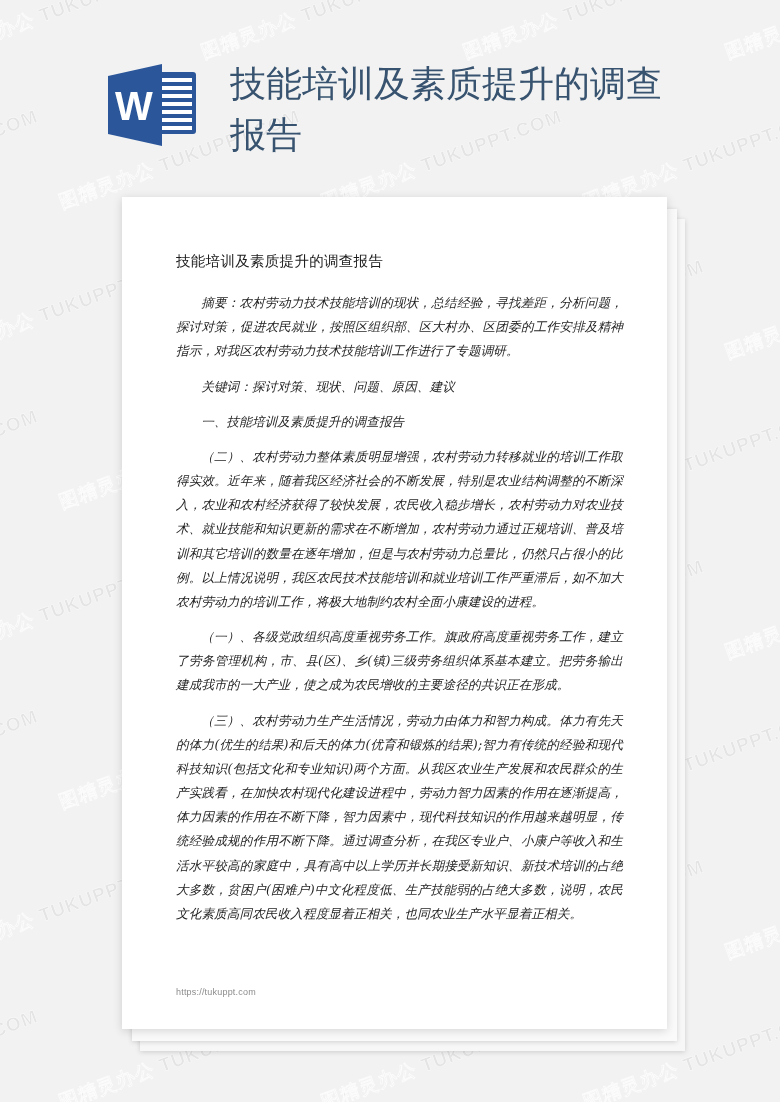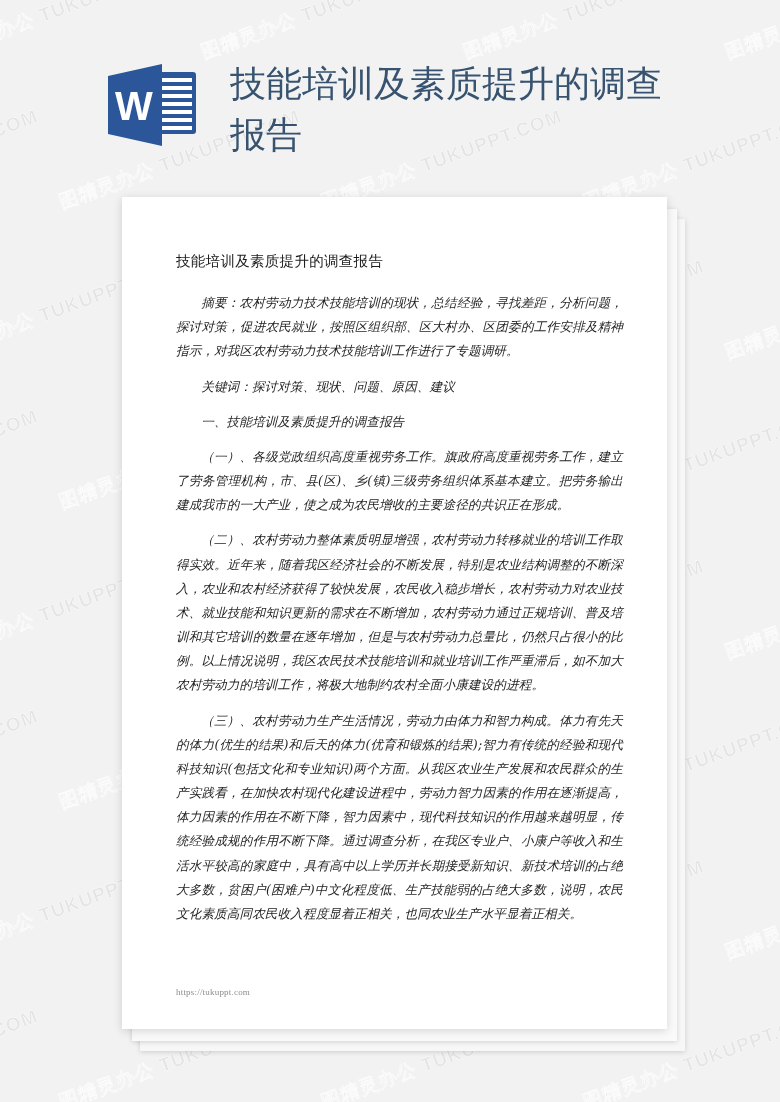--- a/index.html
+++ b/index.html
@@ -123,21 +123,21 @@
     text-indent: 2em;
     margin-bottom: 11px;
     letter-spacing: 0.1px;
     font-style: italic;
   }
 
   #doc-footer-url {
     position: absolute;
     left: 54px;
     bottom: 32px;
-    font-family: Liberation Serif, serif;
+    font-family: Liberation Sans, sans-serif;
     font-size: 9px;
     color: #8c8c8c;
     letter-spacing: 0.2px;
   }
 </style>
 </head>
 <body>
 
 <div id="watermark-layer">
     <div class="wm" style="left: -60px; top: 40px;">图精灵办公 TUKUPPT.COM</div>
@@ -202,20 +202,20 @@
   <div class="page-under" id="page-under-1"></div>
 
   <div id="doc-page">
 
     <div id="doc-title">技能培训及素质提升的调查报告</div>
 
     <div id="doc-body">
         <div class="doc-p">摘要：农村劳动力技术技能培训的现状，总结经验，寻找差距，分析问题，探讨对策，促进农民就业，按照区组织部、区大村办、区团委的工作安排及精神指示，对我区农村劳动力技术技能培训工作进行了专题调研。</div>
         <div class="doc-p">关键词：探讨对策、现状、问题、原因、建议</div>
         <div class="doc-p">一、技能培训及素质提升的调查报告</div>
+        <div class="doc-p">（二）、农村劳动力整体素质明显增强，农村劳动力转移就业的培训工作取得实效。近年来，随着我区经济社会的不断发展，特别是农业结构调整的不断深入，农业和农村经济获得了较快发展，农民收入稳步增长，农村劳动力对农业技术、就业技能和知识更新的需求在不断增加，农村劳动力通过正规培训、普及培训和其它培训的数量在逐年增加，但是与农村劳动力总量比，仍然只占很小的比例。以上情况说明，我区农民技术技能培训和就业培训工作严重滞后，如不加大农村劳动力的培训工作，将极大地制约农村全面小康建设的进程。</div>
         <div class="doc-p">（一）、各级党政组织高度重视劳务工作。旗政府高度重视劳务工作，建立了劳务管理机构，市、县(区)、乡(镇)三级劳务组织体系基本建立。把劳务输出建成我市的一大产业，使之成为农民增收的主要途径的共识正在形成。</div>
-        <div class="doc-p">（二）、农村劳动力整体素质明显增强，农村劳动力转移就业的培训工作取得实效。近年来，随着我区经济社会的不断发展，特别是农业结构调整的不断深入，农业和农村经济获得了较快发展，农民收入稳步增长，农村劳动力对农业技术、就业技能和知识更新的需求在不断增加，农村劳动力通过正规培训、普及培训和其它培训的数量在逐年增加，但是与农村劳动力总量比，仍然只占很小的比例。以上情况说明，我区农民技术技能培训和就业培训工作严重滞后，如不加大农村劳动力的培训工作，将极大地制约农村全面小康建设的进程。</div>
         <div class="doc-p">（三）、农村劳动力生产生活情况，劳动力由体力和智力构成。体力有先天的体力(优生的结果)和后天的体力(优育和锻炼的结果);智力有传统的经验和现代科技知识(包括文化和专业知识)两个方面。从我区农业生产发展和农民群众的生产实践看，在加快农村现代化建设进程中，劳动力智力因素的作用在逐渐提高，体力因素的作用在不断下降，智力因素中，现代科技知识的作用越来越明显，传统经验成规的作用不断下降。通过调查分析，在我区专业户、小康户等收入和生活水平较高的家庭中，具有高中以上学历并长期接受新知识、新技术培训的占绝大多数，贫困户(困难户)中文化程度低、生产技能弱的占绝大多数，说明，农民文化素质高同农民收入程度显着正相关，也同农业生产水平显着正相关。</div>
       </div>
 
     <div id="doc-footer-url">https://tukuppt.com</div>
   </div>
 </div>
 
 </body></html>

